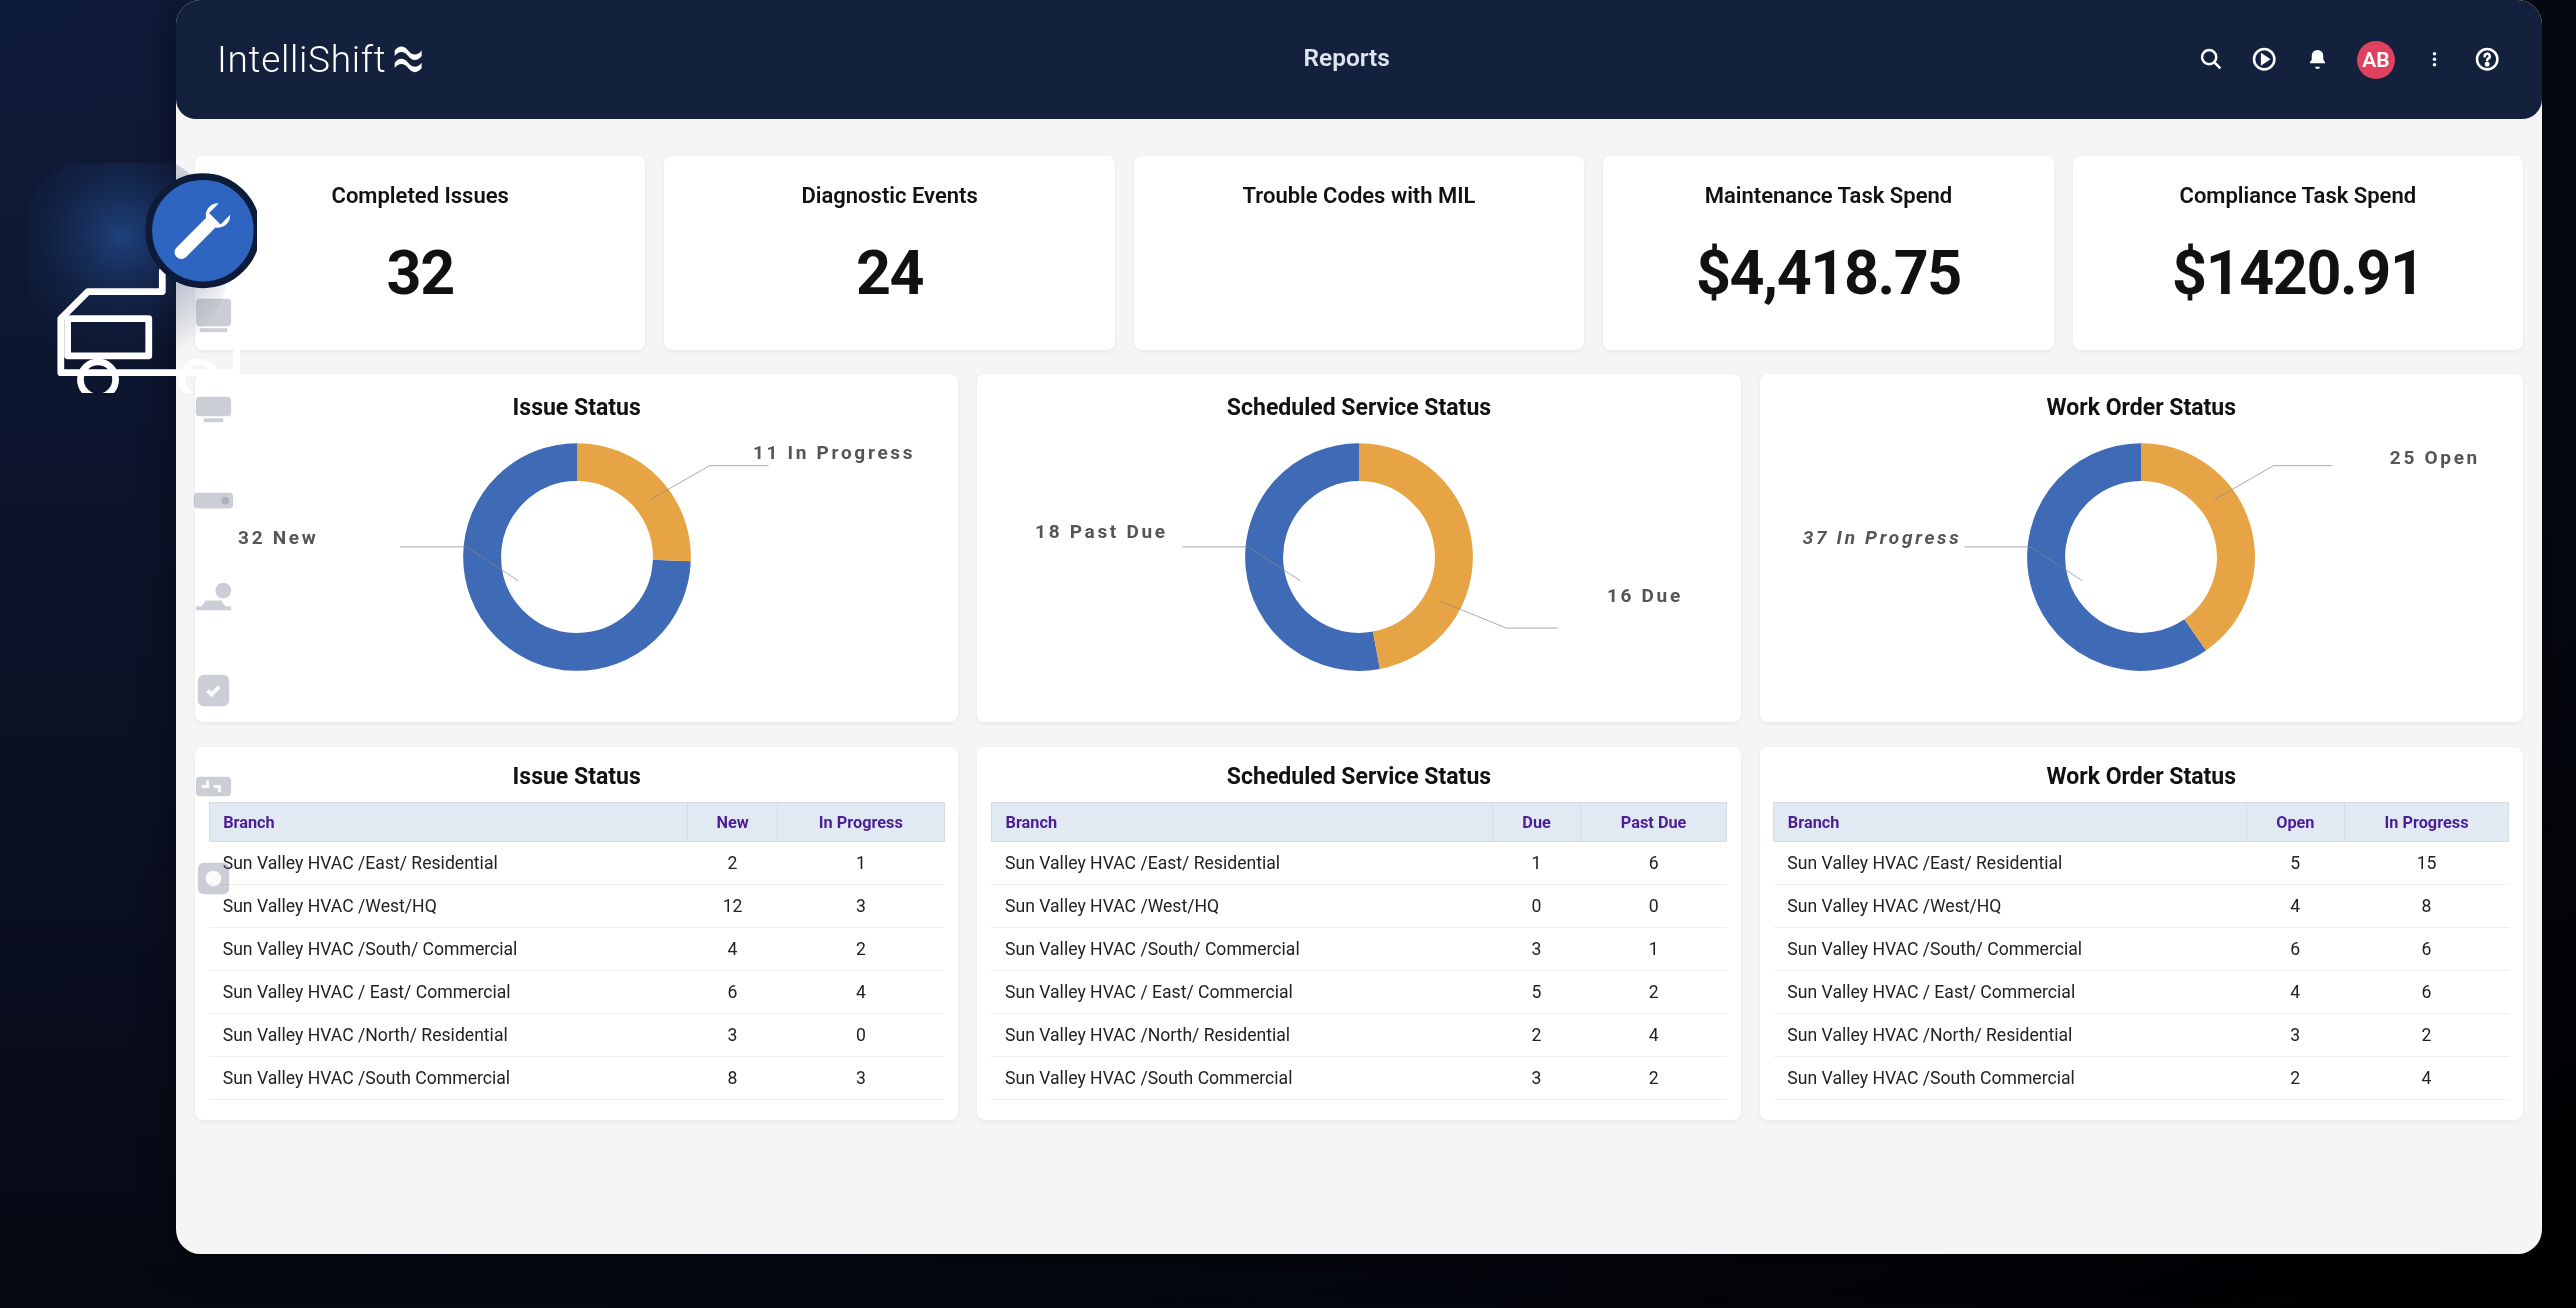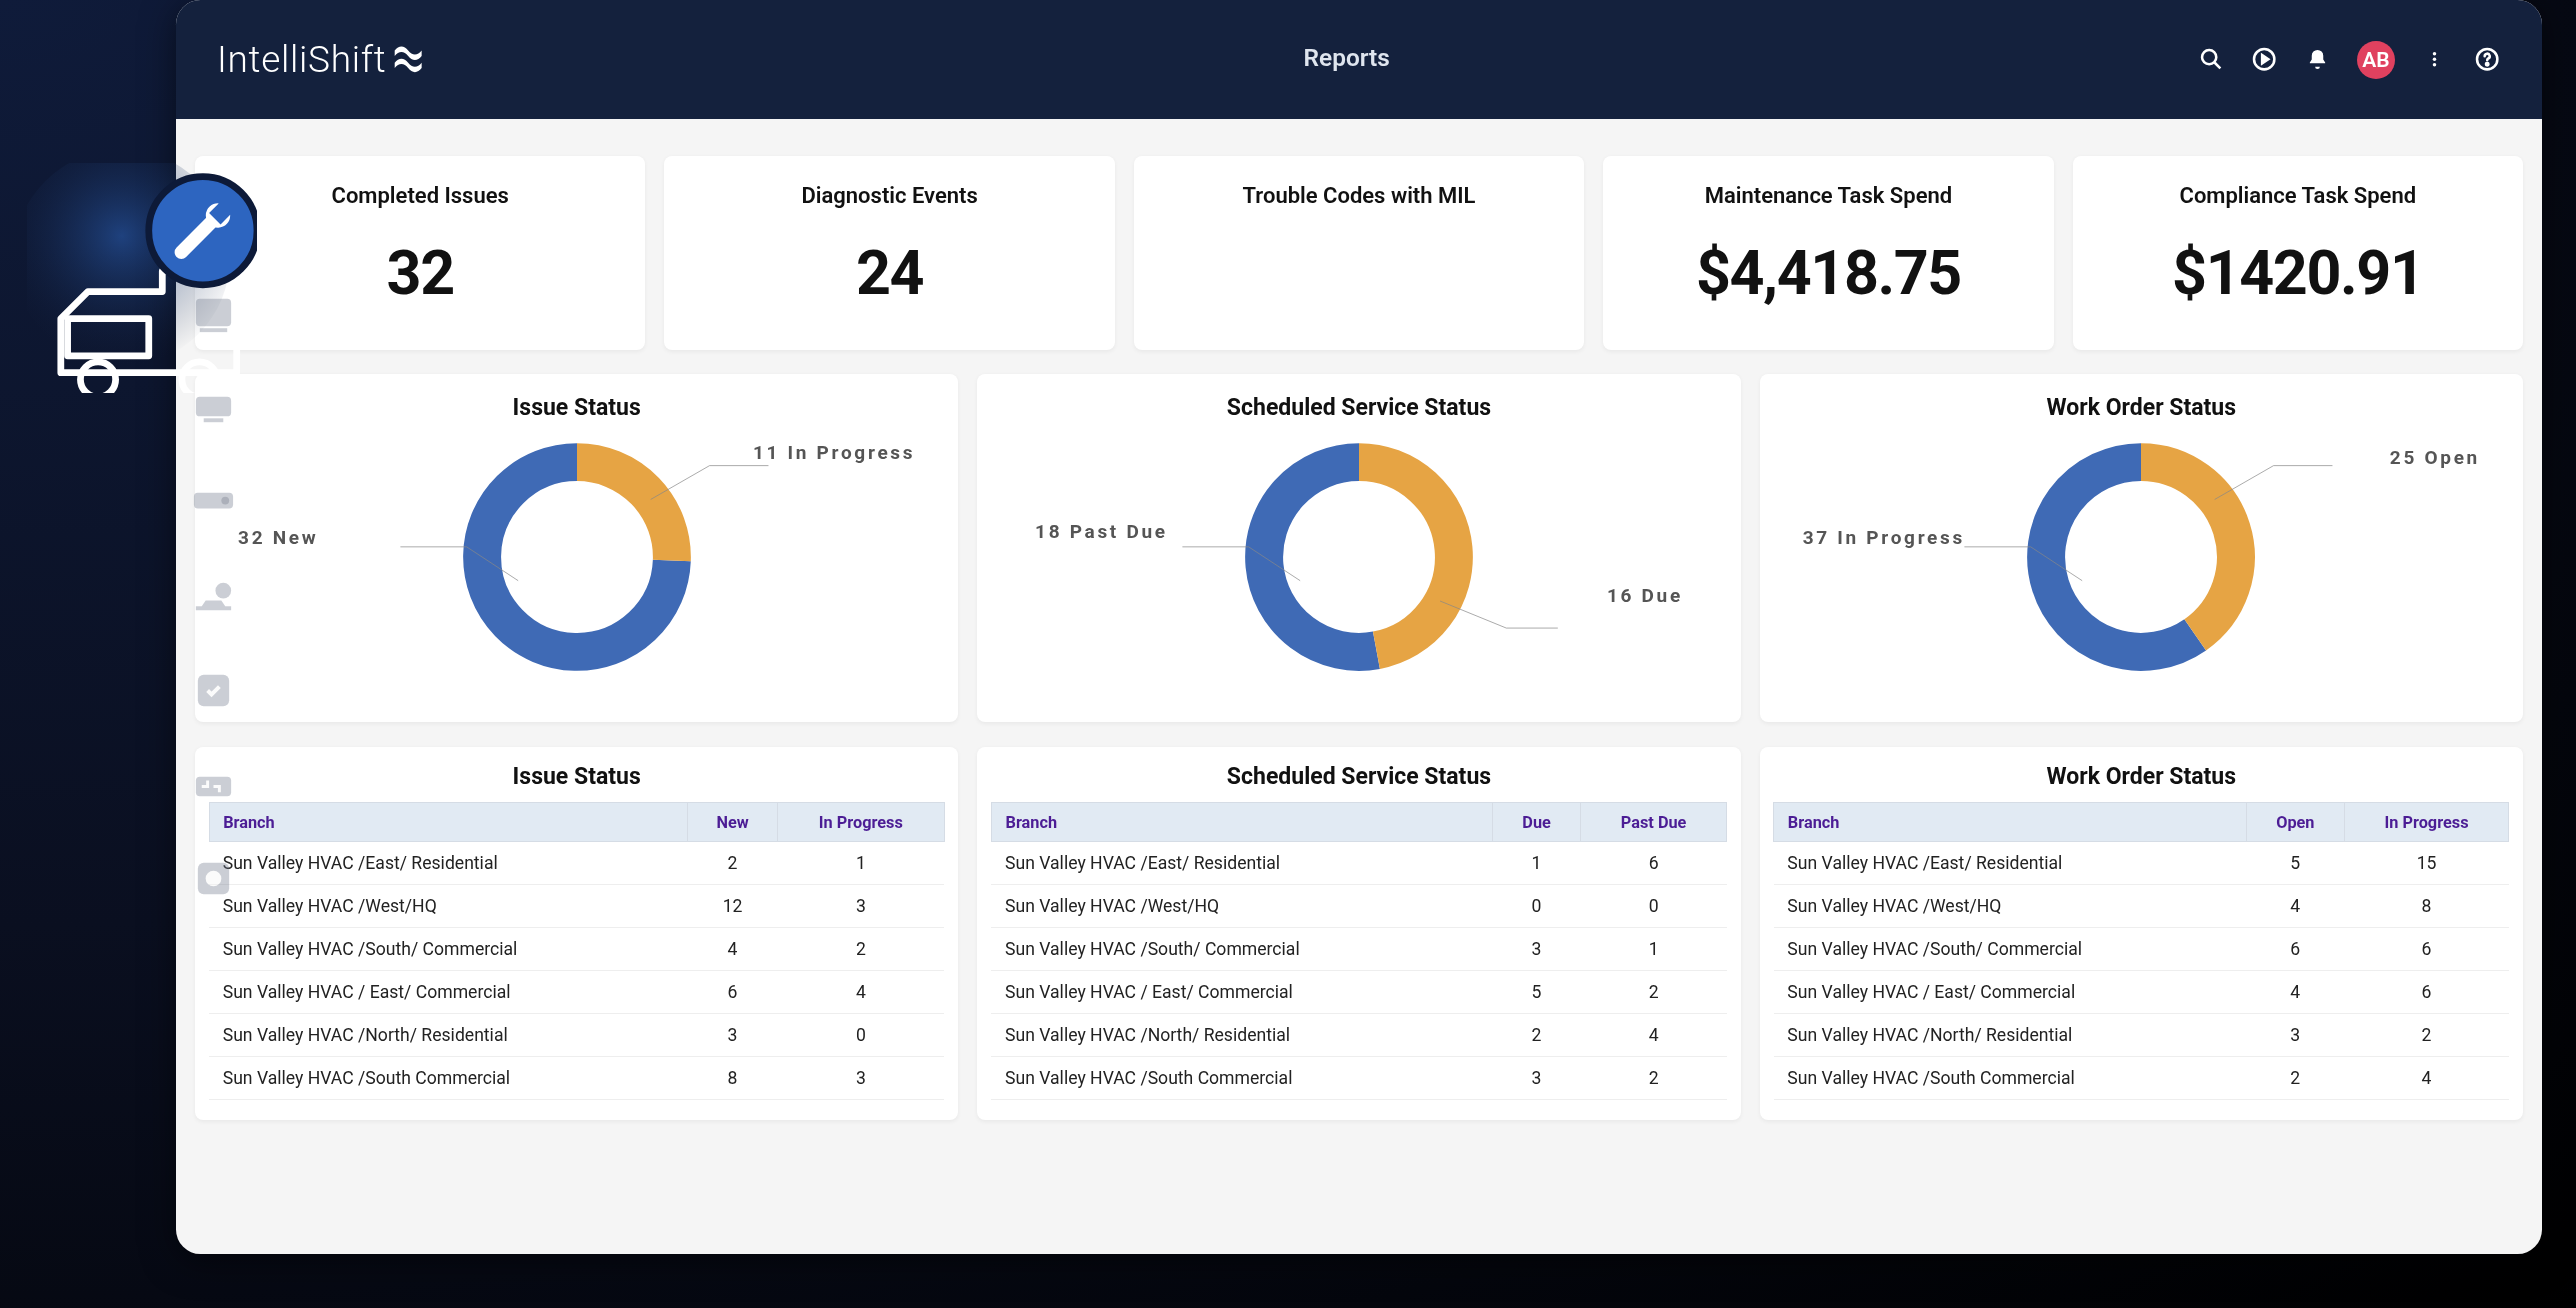--- a/index.html
+++ b/index.html
@@ -23,20 +23,21 @@
     overflow: hidden;
     box-shadow: 0 6.8px 34px rgba(0,0,0,0.5);
     min-height: 1254px;
   }
   .topbar {
     background: #14213d;
     height: 119px;
     display: flex;
     align-items: center;
     padding: 0 41px 0 41px;
+    border-radius: 20px;
   }
   .logo {
     color: #fff;
     font-size: 37px;
     font-weight: 300;
     letter-spacing: 0.7px;
     display: flex;
     align-items: center;
     gap: 5.4px;
   }
@@ -304,21 +305,21 @@
     <div class="chart-title">Work Order Status</div>
     <div class="donut-wrap">
       <svg class="donut" viewBox="0 0 360 360">
     <path d="M 259.9775501132709 294.9068817690187 A 140 140 0 1 1 180 40" stroke="#3f6ab5" stroke-width="56" fill="none"></path>
     <path d="M 180 40 A 140 140 0 0 1 259.9775501132709 294.9068817690187" stroke="#e6a444" stroke-width="56" fill="none"></path>
   </svg>
       <svg style="position:absolute;left:0;top:0;width:100%;height:100%;overflow:visible" viewBox="0 0 1000 390" preserveAspectRatio="none">
         <polyline class="leader-line" points="420,230 350,180 260,180"></polyline>
         <polyline class="leader-line" points="600,110 680,60 760,60"></polyline>
       </svg>
-      <div class="donut-label" style="left: 4%; top: 38%;">37 In Progress</div>
+      <div class="donut-label" style="left: 4%; top: 38%; font-style: italic;">37 In Progress</div>
       <div class="donut-label" style="right: 4%; top: 8%;">25 Open</div>
     </div>
           </div>
         </div>
 
       <div class="table-row-cards" id="table-row">
           <div class="table-card">
     <div class="table-title">Issue Status</div>
     <table>
       <thead>

